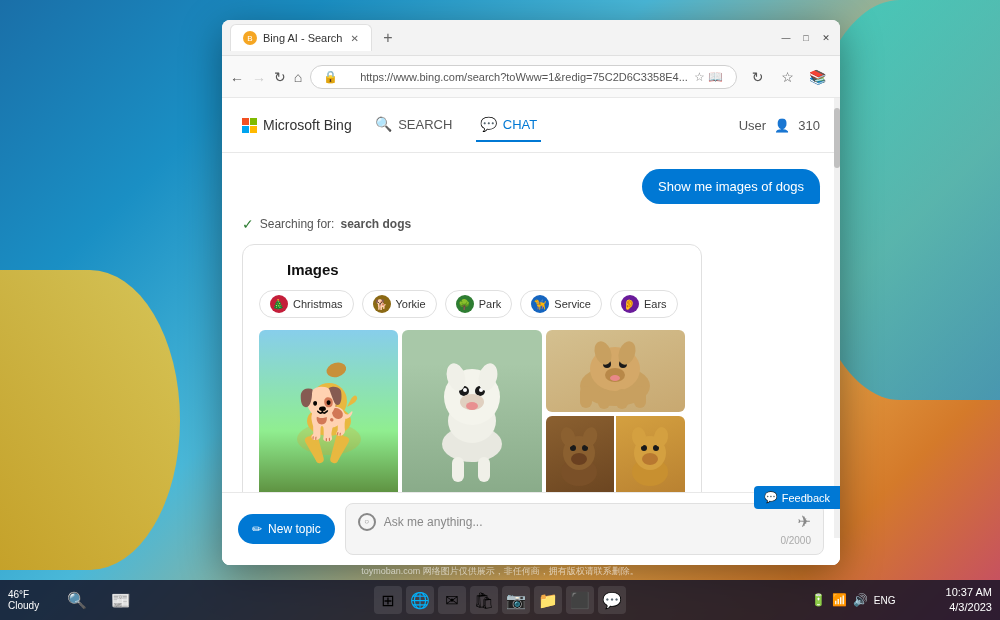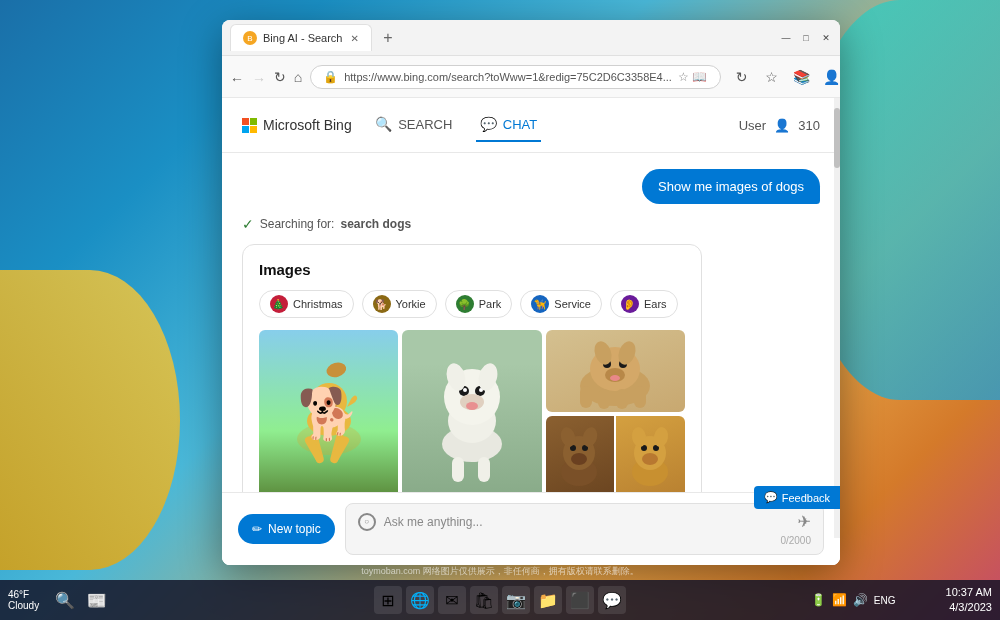--- a/index.html
+++ b/index.html
@@ -21,21 +21,21 @@
       height: 40px;
       background: rgba(20, 20, 40, 0.85);
       display: flex;
       align-items: center;
       padding: 0 8px;
       z-index: 100;
     }
     .taskbar-left {
       display: flex;
       align-items: center;
-      gap: 4px;
+      gap: 16px;
       flex: 1;
     }
     .taskbar-weather {
       color: white;
       font-size: 10px;
       margin-right: 8px;
     }
     .taskbar-icon {
       width: 28px;
       height: 28px;
@@ -201,20 +201,21 @@
       align-items: center;
       gap: 6px;
     }
     .url-text {
       flex: 1;
       white-space: nowrap;
       overflow: hidden;
       text-overflow: ellipsis;
       color: #555;
       font-size: 11px;
+      margin-left: 16px;
     }
     .url-icons {
       display: flex;
       gap: 4px;
       color: #888;
       font-size: 12px;
     }
     .toolbar-icons {
       display: flex;
       gap: 4px;
@@ -346,20 +347,21 @@
       border: 1px solid #e0e0e0;
       border-radius: 12px;
       padding: 16px;
       max-width: 460px;
     }
     .images-card-title {
       font-size: 15px;
       font-weight: 600;
       color: #111;
       margin-bottom: 12px;
+      margin-left: 28px;
     }
 
     
     .category-pills {
       display: flex;
       gap: 8px;
       align-items: center;
       margin-bottom: 12px;
       overflow: hidden;
     }

